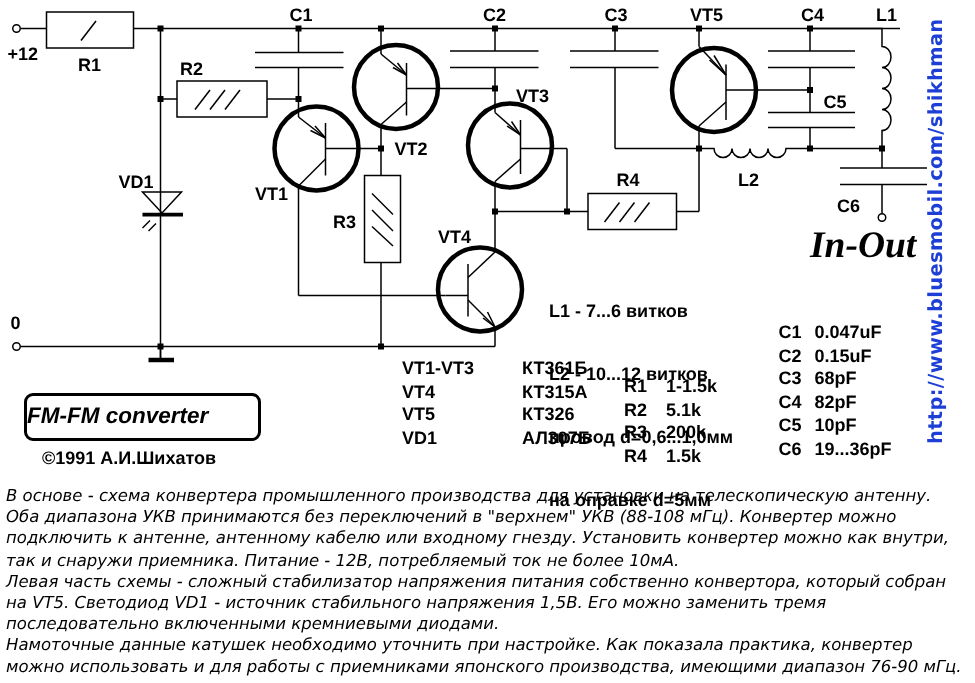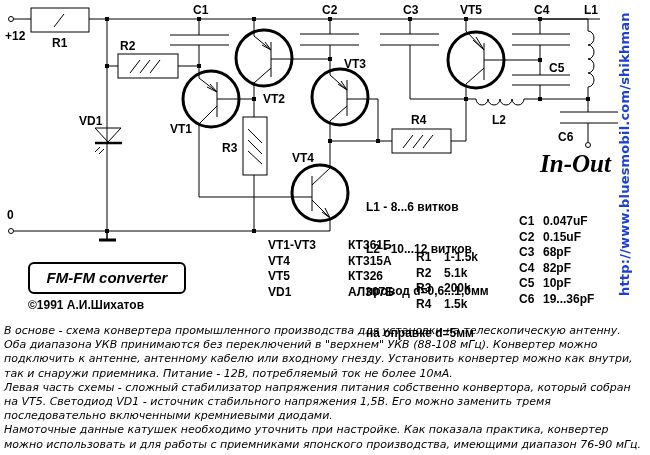--- a/index.html
+++ b/index.html
@@ -7,22 +7,22 @@
   #schematic { position: absolute; left: 0; top: 0; }
   .lbl { font-family: "Liberation Sans", sans-serif; font-weight: bold; font-size: 12px; fill: #000; }
   .w { stroke: #000; stroke-width: 1; fill: none; }
   .thick { stroke: #000; stroke-width: 3; fill: none; }
   .dot { fill: #000; }
   .note { position: absolute; font-family: "Liberation Sans", sans-serif; font-weight: bold; font-size: 12px; line-height: 14px; color: #000; white-space: pre; }
   .tbl { position: absolute; font-family: "Liberation Sans", sans-serif; font-weight: bold; font-size: 12px; color: #000; }
   .tbl .row { height: 15.5px; display: flex; }
   .url { position: absolute; left: 617px; top: 296px; transform-origin: 0 0; transform: rotate(-90deg);
          font-family: "DejaVu Sans", sans-serif; font-weight: bold; font-size: 13px; color: #1d3fd6; white-space: nowrap; letter-spacing: 0.2px; }
-  .title-box { position: absolute; left: 28px; top: 262px; width: 154px; height: 28px; border: 2px solid #000; border-radius: 6px;
-               font-family: "Liberation Sans", sans-serif; font-weight: bold; font-style: italic; font-size: 15px; line-height: 28px; text-align: center; }
+  .title-box { position: absolute; left: 16px; top: 262px; width: 154px; height: 28px; border: 2px solid #000; border-radius: 6px;
+               font-family: "Liberation Sans", sans-serif; font-weight: bold; font-style: italic; font-size: 15px; line-height: 28px; text-align: left; }
   .copyright { position: absolute; left: 28px; top: 298px; font-family: "Liberation Sans", sans-serif; font-weight: bold; font-size: 12px; }
   .desc { position: absolute; left: 4px; top: 324px; width: 640px; font-family: "DejaVu Sans", sans-serif; font-style: italic; font-size: 11px; line-height: 14.2px; color: #000; }
   .desc p { margin: 0; white-space: pre-line; }
   .inout { position: absolute; left: 524px; top: 150px; font-family: "Liberation Serif", serif; font-style: italic; font-weight: bold; font-size: 25px; margin-left: 16px; }
 </style>
 </head>
 <body>
 
 <svg id="schematic" width="650" height="320" viewBox="0 0 650 320">
 
@@ -228,21 +228,21 @@
     <circle cx="588" cy="145" r="2.5" class="w" stroke-width="1.5"></circle>
   </g>
   <text class="lbl" x="558" y="141">C6</text>
 </svg>
 
 <div class="inout">In-Out</div>
 
 <div class="url" style="color: rgb(29, 63, 214);">http://www.bluesmobil.com/shikhman</div>
 
 <div class="note" style="left:366px; top:172px;">
-  <div>L1 - 8...6 витков</div>
+  <div>L1 - 7...6 витков</div>
   <div>L2 - 10...12 витков</div>
   <div>провод d=0,6...1,0мм</div>
   <div>на оправке d=5мм</div>
 </div>
 
 <div class="tbl" style="left:268px; top:238px;">
   <div class="row">
       <span style="width:80px">VT1-VT3</span>
       <span style="width:80px">КТ361Б</span>
     </div>

